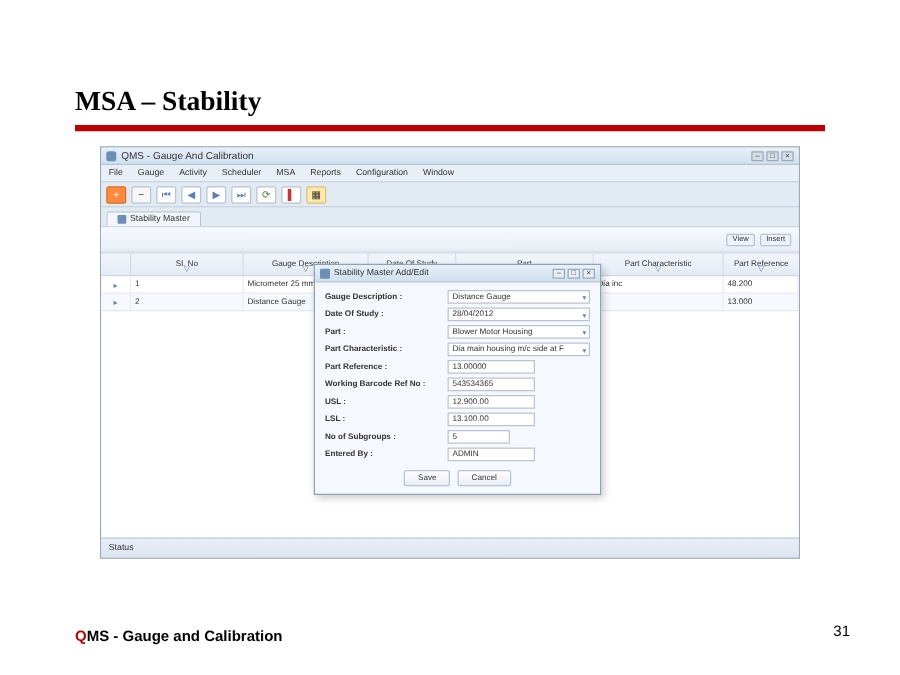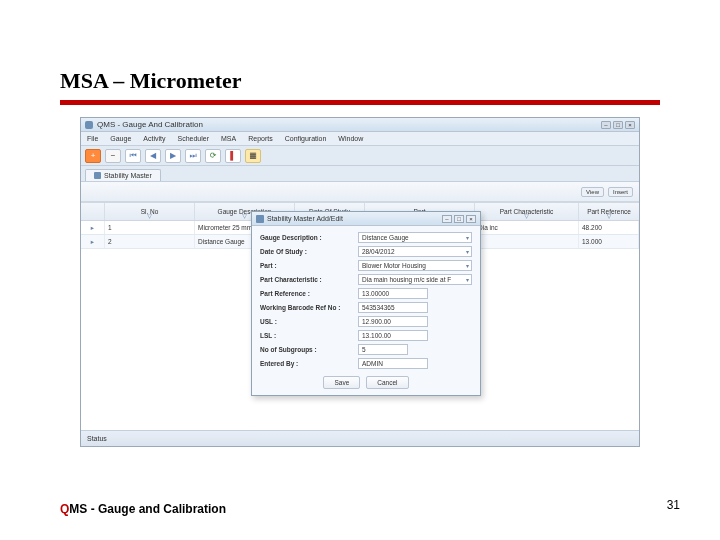--- a/index.html
+++ b/index.html
@@ -94,21 +94,21 @@
   .footer-left .rest{color:#000; font-weight:bold;margin-top:39px;}
   .main-menu { margin-left:auto; background:#ffe8c8; border:1px solid #d9b98a; padding:4px 10px; display:flex; align-items:center; gap:6px; }
   .main-menu .arrow{ width:0;height:0;border-left:8px solid transparent;border-right:8px solid transparent;border-bottom:10px solid #888;}
   .main-menu .txt{font-family:Tahoma,sans-serif; font-size:12px; font-weight:bold; color:#003b8e; text-decoration:underline;}
   .pagenum{position:absolute; right:40px; bottom:28px; font-size:12px; color:#000;}
 </style>
 </head>
 <body>
 
 <div class="slide">
-  <div class="title">MSA – Micrometer</div>
+  <div class="title">MSA – Stability</div>
   <div class="red-rule"></div>
 
   <div class="app-shell">
     <div class="app-title">
       <span class="ico"></span>
       <span>QMS - Gauge And Calibration</span>
       <div class="winbtns">
         <span>–</span>
         <span>□</span>
         <span>×</span>

